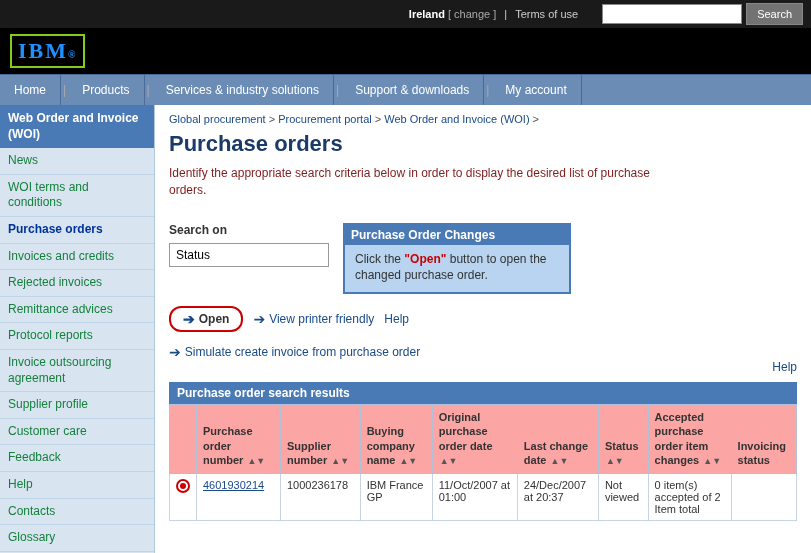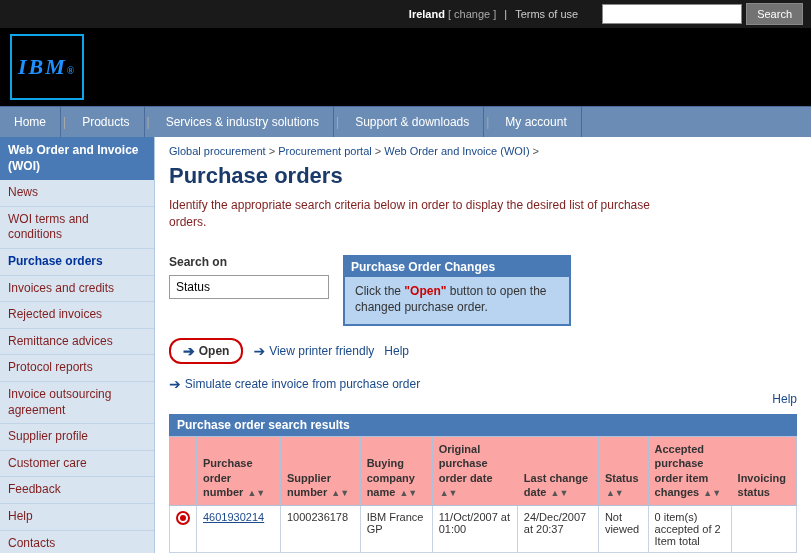--- a/index.html
+++ b/index.html
@@ -8,34 +8,34 @@
     
     .top-bar { background: #1a1a1a; color: #ccc; display: flex; justify-content: flex-end; align-items: center; padding: 3px 8px; gap: 8px; font-size: 11px; }
     .top-bar a { color: #ccc; text-decoration: none; }
     .top-bar .country { color: #fff; font-weight: bold; }
     .search-area { display: flex; align-items: center; gap: 4px; margin-left: 16px; }
     .search-input { width: 140px; height: 20px; border: 1px solid #888; font-size: 11px; padding: 1px 3px; }
     .search-btn { background: #737373; color: #fff; border: 1px solid #888; padding: 2px 10px; font-size: 11px; cursor: pointer; height: 22px; }
 
     
     .header { background: #000; padding: 6px 10px; display: flex; align-items: center; }
-    .ibm-logo { color: #fff; font-size: 22px; font-weight: bold; letter-spacing: 2px; border: 2px solid #0ea5e9; padding: 18px 6px; font-family: 'Times New Roman', serif; font-style: italic; }
+    .ibm-logo { color: #fff; font-size: 22px; font-weight: bold; letter-spacing: 2px; border: 2px solid #84cc16; padding: 2px 6px; font-family: 'Times New Roman', serif; }
     .ibm-logo span { color: #1e90ff; }
 
     
     .nav-bar { background: #6a8cb5; display: flex; align-items: center; padding: 0; border-top: 1px solid #4a6a9a; }
     .nav-item { color: #fff; padding: 8px 14px; font-size: 12px; cursor: pointer; text-decoration: none; border-right: 1px solid #4a6a9a; }
 
     
     .main-layout { display: flex; flex: 1; }
 
     
     .sidebar { width: 155px; min-width: 155px; background: #d8e4f0; border-right: 1px solid #b0c8e0; padding: 0; }
     .sidebar-section-header { background: #4a7ab5; color: #fff; padding: 6px 8px; font-size: 12px; font-weight: bold; line-height: 1.3; }
-    .sidebar-item { padding: 5px 8px; border-bottom: 1px solid #c0d4e8; font-size: 12px; color: #7f1d1d; cursor: pointer; line-height: 1.3; }
+    .sidebar-item { padding: 5px 8px; border-bottom: 1px solid #c0d4e8; font-size: 12px; color: #15803d; cursor: pointer; line-height: 1.3; }
     .sidebar-item.active { font-weight: bold; color: #003399; }
 
     
     .content { flex: 1; padding: 8px 14px; position: relative; }
 
     
     .breadcrumb { font-size: 11px; color: #555; margin-bottom: 6px; }
     .breadcrumb a { color: #1a4a8a; text-decoration: none; }
 
     

